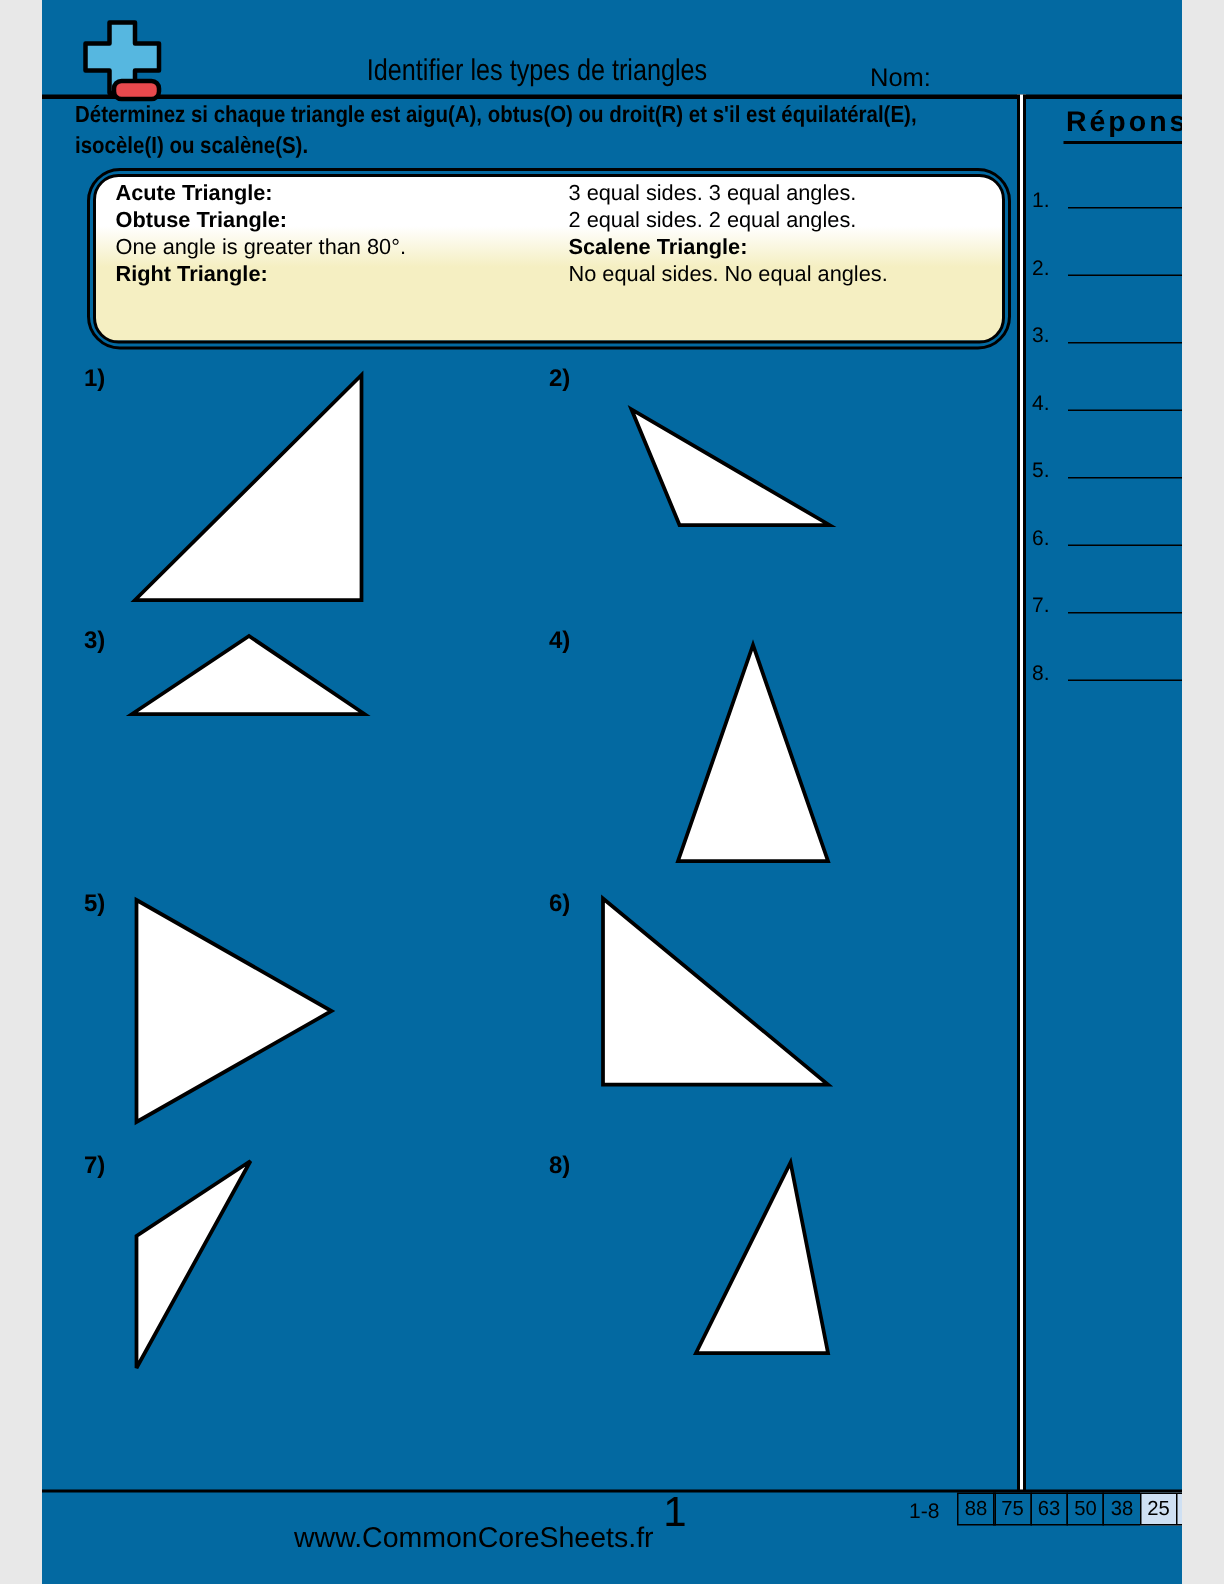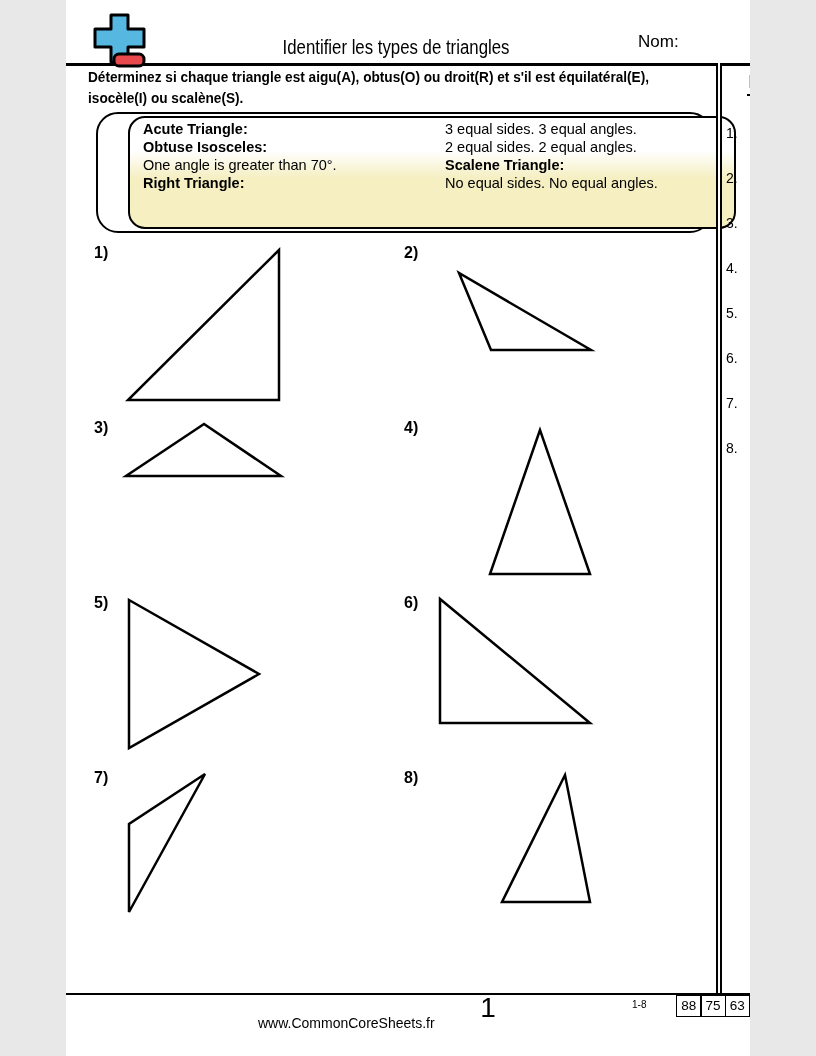--- a/index.html
+++ b/index.html
@@ -1,39 +1,39 @@
 <!DOCTYPE html>
 <html><head>
 <meta charset="utf-8">
 <style>
   html,body{margin:0;padding:0;background:#e8e8e8;}
   .page{
-    position:relative;width:684px;height:1056px;margin:0 auto;
-    background:#ffffff;overflow:hidden;
+    position:relative;width:760px;height:1056px;margin:0 auto;
+    background:#0369a1;overflow:hidden;
     font-family:"Liberation Sans","DejaVu Sans",sans-serif;color:#000;
   }
   .abs{position:absolute;}
 
   
   .title{left:0;top:36px;width:660px;text-align:center;font-size:20px;
          transform:scaleX(.84);white-space:nowrap;}
-  .nom{left:552px;top:32px;font-size:17px;margin-left:20px;}
+  .nom{left:552px;top:42px;font-size:17px;}
   .header-rule{left:0;top:63px;width:816px;height:3px;background:#000;}
 
   
   .instr{left:22px;font-size:15.5px;font-weight:bold;white-space:nowrap;
          transform:scaleX(.88);transform-origin:0 50%;}
   .instr1{top:68px;}
   .instr2{top:89px;}
 
   
   .defbox-outer{left:30px;top:112px;width:616px;height:121px;
     border:2.5px solid #000;border-radius:22px;padding:2px;box-sizing:border-box;}
   .defbox-inner{width:100%;height:100%;border:2px solid #000;border-radius:17px;
-    box-sizing:border-box;display:flex;padding:2px 0 0 13px;overflow:hidden;margin-left:28px;}
+    box-sizing:border-box;display:flex;padding:2px 0 0 13px;overflow:hidden;}
   .defcol{line-height:18px;font-size:14.5px;}
   .defcol-left{width:302px;}
   .defterm{font-weight:bold;}
 
   
   .qlabel{font-size:16px;font-weight:bold;z-index:3;}
   #tri-canvas{position:absolute;left:0;top:0;z-index:1;pointer-events:none;}
   #tri-canvas polygon{fill:#ffffff;stroke:#000;stroke-width:2.5;}
 
   
@@ -46,23 +46,23 @@
   .answer-num{position:absolute;left:2px;bottom:-2px;font-size:14px;}
   .answer-line{position:absolute;left:26px;bottom:0;width:110px;border-bottom:1.7px solid #000;}
 
   
   .footer-rule{left:0;top:993px;width:816px;height:2px;background:#000;}
   .brand-badge{left:28px;top:997px;width:140px;height:38px;background:#000;
     border-radius:17px;display:flex;align-items:center;justify-content:center;}
   .brand-oval{width:132px;height:31px;background:#fff;border-radius:50%;
     display:flex;align-items:center;justify-content:center;
     font-size:15.5px;font-weight:bold;letter-spacing:-0.3px;white-space:nowrap;}
-  .website{left:192px;top:1015px;font-size:14px;}
+  .website{left:168px;top:1015px;font-size:19px;}
   .pageno{left:400px;top:992px;width:44px;text-align:center;font-size:28px;}
-  .score-label{left:566px;top:999px;font-size:10px;}
+  .score-label{left:578px;top:999px;font-size:14px;}
   .score-table{left:610px;top:995px;display:flex;}
   .score-cell{width:23.5px;height:20px;border:1.2px solid #000;margin-left:-1.2px;
     text-align:center;font-size:13.5px;line-height:20px;box-sizing:content-box;}
   .score-cell:first-child{margin-left:0;}
 </style>
 </head>
 <body>
 
 <div class="page">
 
@@ -74,22 +74,22 @@
   <div class="abs nom">Nom:</div>
   <div class="abs header-rule"></div>
 
   <div class="abs instr instr1">Déterminez si chaque triangle est aigu(A), obtus(O) ou droit(R) et s'il est équilatéral(E),</div>
   <div class="abs instr instr2">isocèle(I) ou scalène(S).</div>
 
   <div class="abs defbox-outer">
     <div class="defbox-inner" style="background: linear-gradient(rgb(255, 255, 255) 0%, rgb(255, 255, 255) 30%, rgb(245, 239, 194) 55%, rgb(245, 239, 194) 100%);">
       <div class="defcol defcol-left">
         <div class="defterm">Acute Triangle:</div>
-        <div class="defterm">Obtuse Isosceles:</div>
-        <div class="defdesc">One angle is greater than 70°.</div>
+        <div class="defterm">Obtuse Triangle:</div>
+        <div class="defdesc">One angle is greater than 80°.</div>
         <div class="defterm">Right Triangle:</div>
       </div>
       <div class="defcol">
         <div class="defdesc">3 equal sides. 3 equal angles.</div>
         <div class="defdesc">2 equal sides. 2 equal angles.</div>
         <div class="defterm">Scalene Triangle:</div>
         <div class="defdesc">No equal sides. No equal angles.</div>
       </div>
     </div>
   </div>

